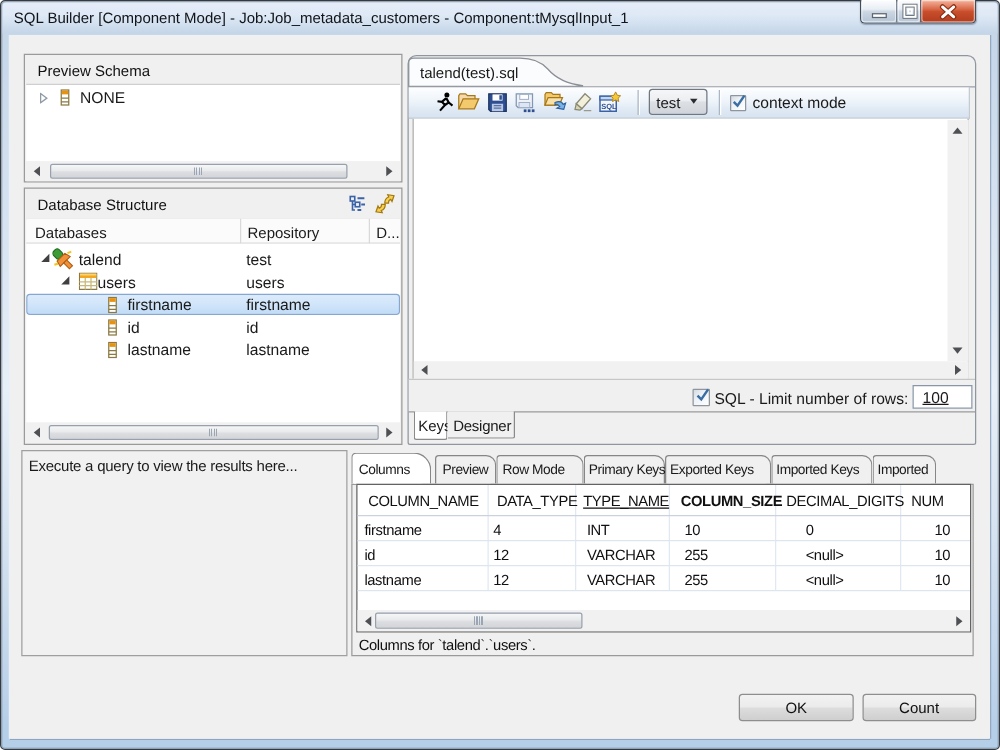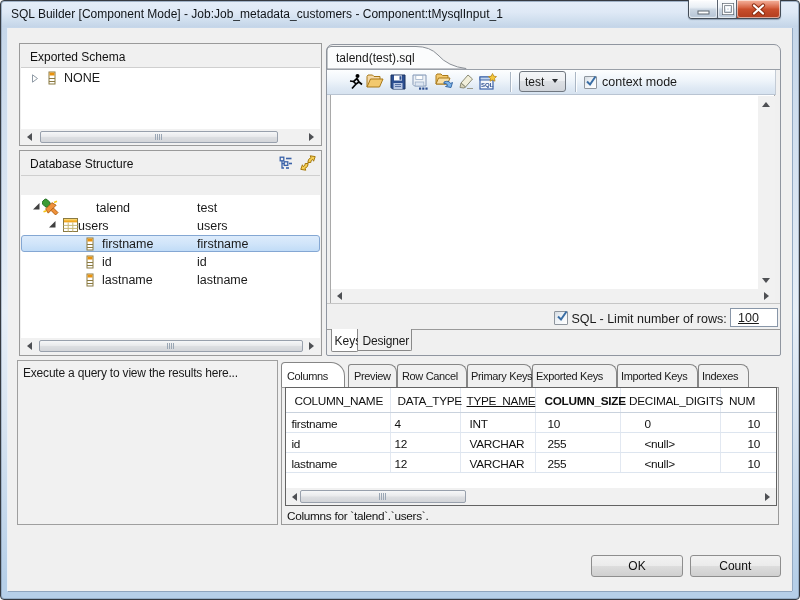--- a/index.html
+++ b/index.html
@@ -88,21 +88,21 @@
         </g>
         <g stroke="#fff" stroke-width="2.2" stroke-linecap="round">
           <line x1="17" y1="5.5" x2="26" y2="13.5"></line>
           <line x1="26" y1="5.5" x2="17" y2="13.5"></line>
         </g>
       </svg>
   </div>
 </div>
 
 <div class="panel" style="left:19px; top:43px; width:303px; height:103px;">
-  <div class="ptitle">Exported Schema</div>
+  <div class="ptitle">Preview Schema</div>
   <div class="hdiv" style="top:23px;"></div>
   <div class="white" style="left:1px; top:24px; right:1px; height:61px;"></div>
   <div class="sb" style="left:1px; right:1px; top:85px; height:16px;">
     <div class="arr l" style="left:6px; top:4px;"></div>
     <div class="arr r" style="right:6px; top:4px;"></div>
     <div class="sb-thumb" style="left:19px; top:1.5px; width:238px; height:12px;">
         <div class="grip"></div>
       </div>
   </div>
 </div>
@@ -115,20 +115,27 @@
   <rect x="1.5" y="1.5" width="5" height="3" fill="#e8920e"></rect>
   <line x1="1" y1="7.5" x2="7" y2="7.5" stroke="#8a7a42"></line>
   <line x1="1" y1="10.5" x2="7" y2="10.5" stroke="#8a7a42"></line>
 </svg>
 <div class="abs" style="left:64px; top:71px; font-size:12.5px;">NONE</div>
 
 <div class="panel" style="left:19px; top:150px; width:303px; height:206px;">
   <div class="ptitle">Database Structure</div>
   <div class="hdiv" style="top:23.5px;"></div>
 
+  <div class="abs" style="left:1px; top:24px; right:1px; height:20px; background:#fbfbfc; border-bottom:1px solid #d9d9d9;">
+    <div class="abs" style="left:7px; top:4px;">Databases</div>
+    <div class="abs" style="left:177px; top:4px;">Repository</div>
+    <div class="abs" style="left:280px; top:4px;">D...</div>
+    <div class="abs" style="left:171px; top:0; width:1px; height:20px; background:#d9d9d9;"></div>
+    <div class="abs" style="left:274px; top:0; width:1px; height:20px; background:#d9d9d9;"></div>
+  </div>
   <div class="white" style="left:1px; top:44px; right:1px; height:143px;"></div>
   <div class="sb" style="left:1px; right:1px; top:187px; height:16px;">
     <div class="arr l" style="left:6px; top:4px;"></div>
     <div class="arr r" style="right:6px; top:4px;"></div>
     <div class="sb-thumb" style="left:18px; top:1.5px; width:264px; height:12px;">
         <div class="grip"></div>
       </div>
   </div>
 </div>
 
@@ -140,21 +147,21 @@
     </svg>
   <svg class="abs" style="left:42px; top:198px;" width="18" height="18">
     <g transform="translate(1.2,2.2) rotate(-45 7 7)">
       <rect x="3.8" y="-2.5" width="6.4" height="7.5" rx="2.2" fill="#3d9b35" stroke="#1d6b1d" stroke-width="0.9"></rect>
       <path d="M2.6,5 L11.4,5 L12.6,9.8 L1.4,9.8 Z" fill="#f0913a" stroke="#b05f10" stroke-width="0.9"></path>
       <rect x="5.3" y="9.8" width="3.4" height="6.5" fill="#f0913a" stroke="#b05f10" stroke-width="0.9"></rect>
     </g>
     <path d="M12,4.5 L15,3.3" stroke="#f5c518" stroke-width="1.7"></path>
     <path d="M1.5,13.8 L4.4,12.9" stroke="#f5c518" stroke-width="1.7"></path>
   </svg>
-  <div class="trow" style="left:63px; top:200.5px; font-size:12.5px;margin-left:33px;">talend</div>
+  <div class="trow" style="left:63px; top:200.5px; font-size:12.5px;">talend</div>
   <div class="trow" style="left:197px; top:200.5px; font-size:12.5px;">test</div>
 
   <svg class="abs" style="left:48px; top:220px;" width="9" height="9">
       <path d="M7.5,1 L7.5,7.5 L1,7.5 Z" fill="#404040"></path>
     </svg>
   <svg class="abs" style="left:63px; top:218px;" width="15" height="14">
     <rect x="0.5" y="0.5" width="14" height="13" fill="#fff" stroke="#8a7a42" stroke-width="1"></rect>
     <rect x="1" y="1" width="13" height="3.4" fill="#f2a71f"></rect>
     <rect x="1" y="1" width="13" height="1.4" fill="#fbd46a"></rect>
     <g stroke="#c8b878" stroke-width="1">
@@ -315,29 +322,29 @@
 </div>
 <div id="rightbottom">
 
 <div class="abs" style="left:281px; top:386.5px; width:498px; height:138.5px; border:1px solid #9a9a9a; background:#f0f0f0;"></div>
 
 <div class="tab active" style="left:281px; top:362px; width:64px; height:25px; border-radius:4px 14px 0 0;"></div>
 <div class="tabt" style="left:287px; top:369.5px;">Columns</div>
 <div class="tab" style="left:348px; top:364px; width:48.5px; height:23px; border-radius:3px 8px 0 0;"></div>
 <div class="tabt" style="left:354px; top:369.5px;text-align:right;">Preview</div>
 <div class="tab" style="left:397px; top:364px; width:69.5px; height:23px; border-radius:3px 8px 0 0;"></div>
-<div class="tabt" style="left:402px; top:369.5px;">Row Cancel</div>
+<div class="tabt" style="left:402px; top:369.5px;">Row Mode</div>
 <div class="tab" style="left:467px; top:364px; width:64.5px; height:23px; border-radius:3px 8px 0 0;"></div>
 <div class="tabt" style="left:471px; top:369.5px;">Primary Keys</div>
 <div class="tab" style="left:532px; top:364px; width:84.5px; height:23px; border-radius:3px 8px 0 0;"></div>
 <div class="tabt" style="left:536px; top:369.5px;">Exported Keys</div>
 <div class="tab" style="left:617px; top:364px; width:80.5px; height:23px; border-radius:3px 8px 0 0;"></div>
 <div class="tabt" style="left:621px; top:369.5px;">Imported Keys</div>
 <div class="tab" style="left:698px; top:364px; width:50.5px; height:23px; border-radius:3px 8px 0 0;"></div>
-<div class="tabt" style="left:702px; top:369.5px;">Indexes</div>
+<div class="tabt" style="left:702px; top:369.5px;">Imported</div>
 
 <div class="abs" style="left:285px; top:387px; width:492px; height:119px; background:#fff; border:1px solid #636363;"></div>
 
 <div class="vline" style="left:389.5px; top:388px; height:84px;"></div>
 <div class="vline" style="left:460px; top:388px; height:84px;"></div>
 <div class="vline" style="left:535px; top:388px; height:84px;"></div>
 <div class="vline" style="left:619.5px; top:388px; height:84px;"></div>
 <div class="vline" style="left:719.5px; top:388px; height:84px;"></div>
 
 <div class="cell" style="left:294.5px; top:394px;">COLUMN_NAME</div>

